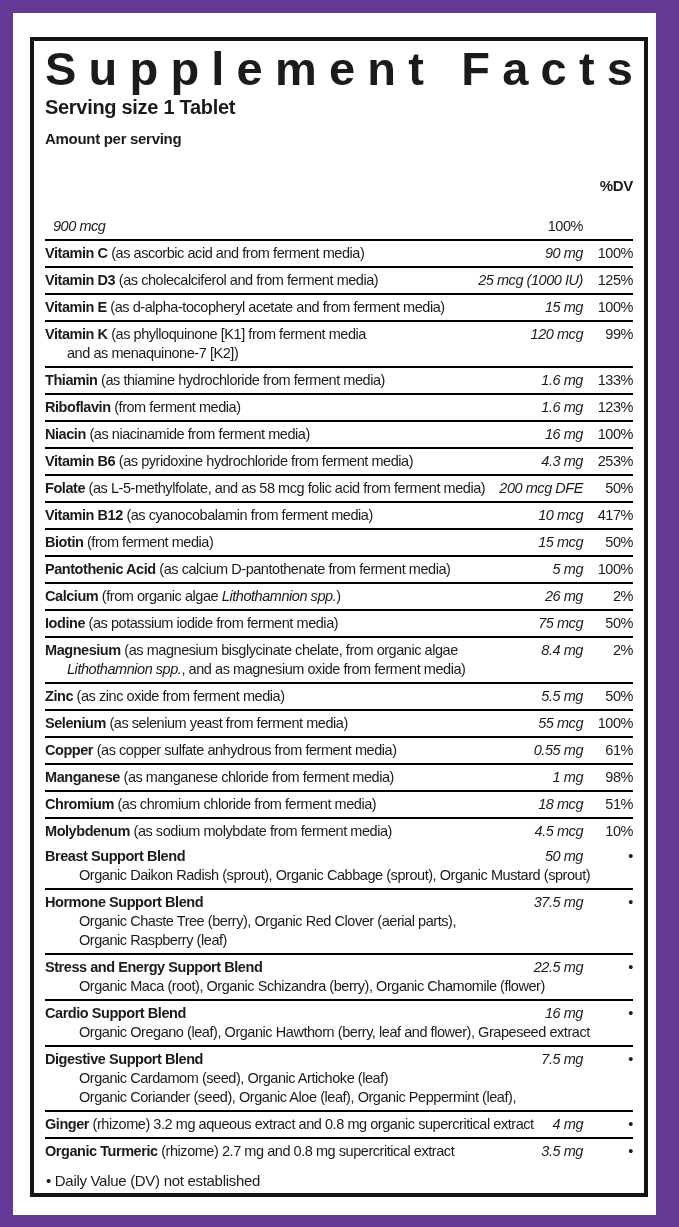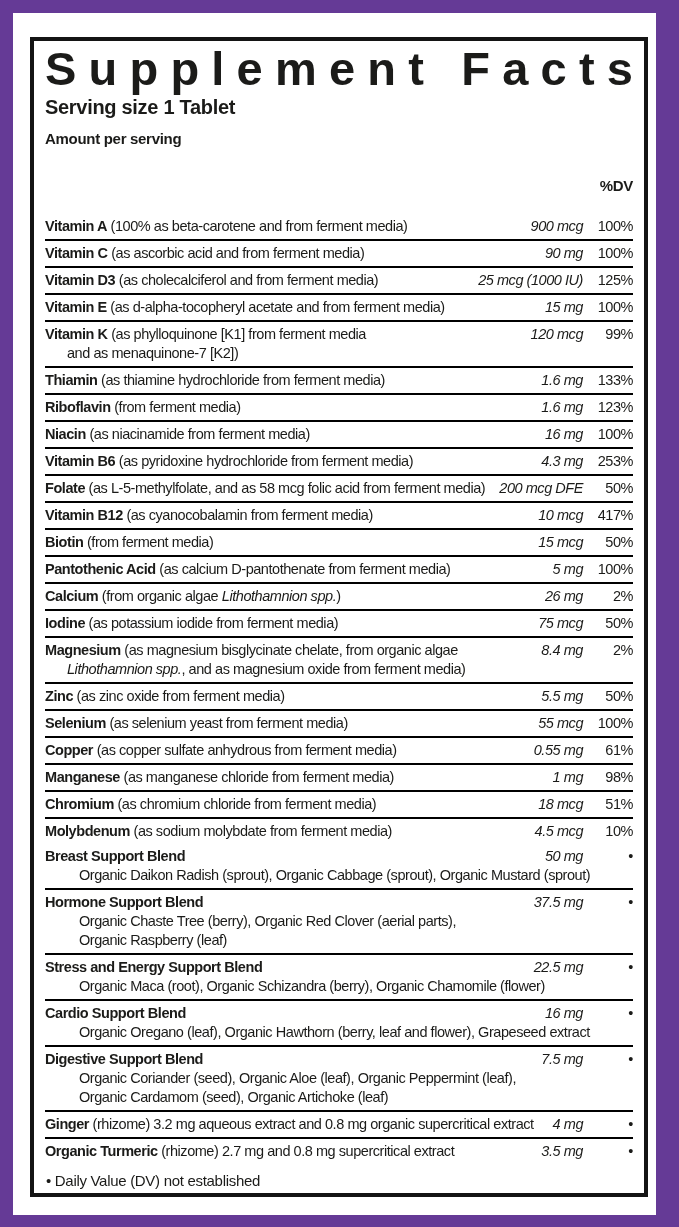--- a/index.html
+++ b/index.html
@@ -65,21 +65,20 @@
 
     <div class="hdr-row">
       <div class="hdr-amount">Amount per serving</div>
       <div class="hdr-dv">%DV</div>
     </div>
 
     <div class="bar bar-sm"></div>
 
     <div class="rows" id="nutrient-rows">
         <div class="row nrow">
-          <div><span class="name">Vitamin A</span><span> (100% as beta-carotene and from ferment media)</span></div>
           <div class="amt">900 mcg</div>
           <div class="dv">100%</div>
         </div>
         <div class="row nrow">
           <div><span class="name">Vitamin C</span><span> (as ascorbic acid and from ferment media)</span></div>
           <div class="amt">90 mg</div>
           <div class="dv">100%</div>
         </div>
         <div class="row nrow">
           <div><span class="name">Vitamin D3</span><span> (as cholecalciferol and from ferment media)</span></div>
@@ -210,22 +209,22 @@
         <div class="row brow">
           <div><span class="name">Cardio Support Blend</span></div>
           <div class="amt">16 mg</div>
           <div class="dv">•</div>
           <div class="subline"><span>Organic Oregano (leaf), Organic Hawthorn (berry, leaf and flower), Grapeseed extract</span></div>
         </div>
         <div class="row brow">
           <div><span class="name">Digestive Support Blend</span></div>
           <div class="amt">7.5 mg</div>
           <div class="dv">•</div>
+          <div class="subline"><span>Organic Cardamom (seed), Organic Artichoke (leaf)</span></div>
           <div class="subline"><span>Organic Coriander (seed), Organic Aloe (leaf), Organic Peppermint (leaf),</span></div>
-          <div class="subline"><span>Organic Cardamom (seed), Organic Artichoke (leaf)</span></div>
         </div>
         <div class="row brow">
           <div><span class="name">Ginger</span><span> (rhizome) 3.2 mg aqueous extract and 0.8 mg organic supercritical extract</span></div>
           <div class="amt">4 mg</div>
           <div class="dv">•</div>
         </div>
         <div class="row brow">
           <div><span class="name">Organic Turmeric</span><span> (rhizome) 2.7 mg and 0.8 mg supercritical extract</span></div>
           <div class="amt">3.5 mg</div>
           <div class="dv">•</div>

